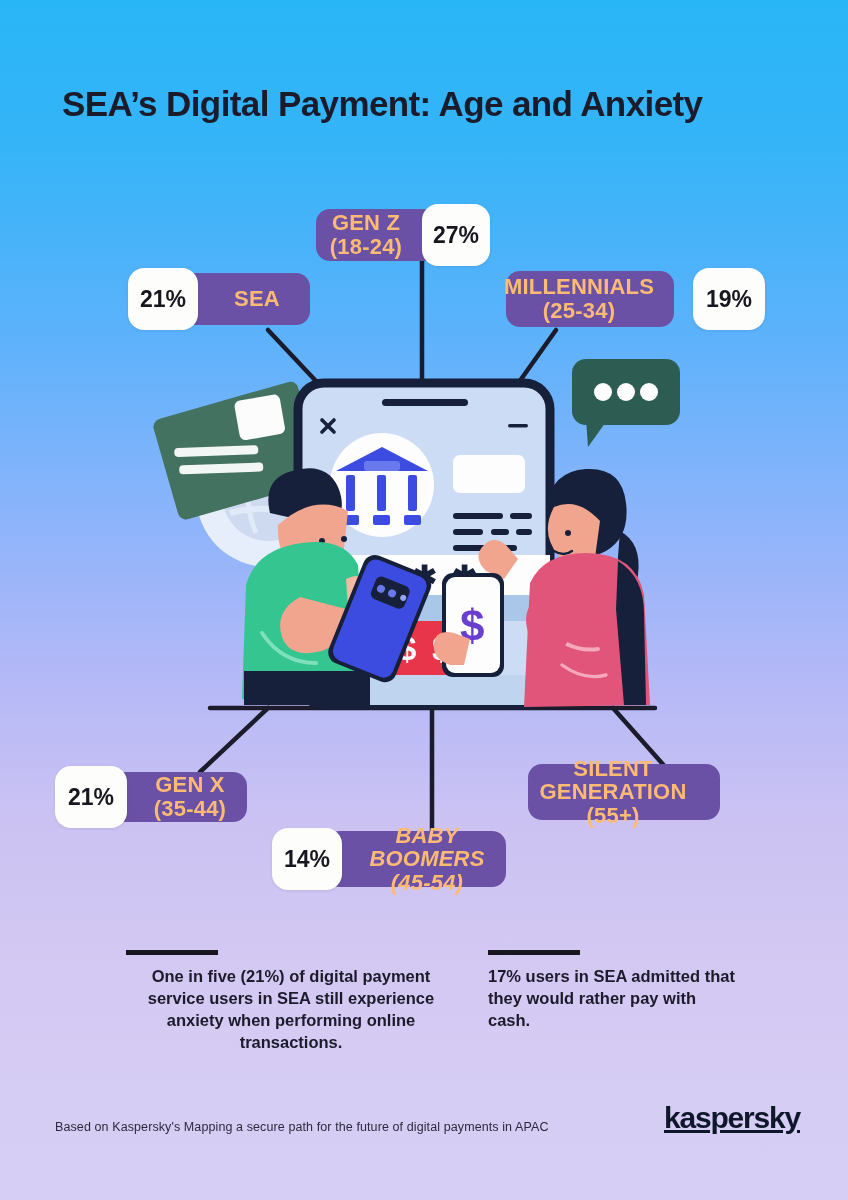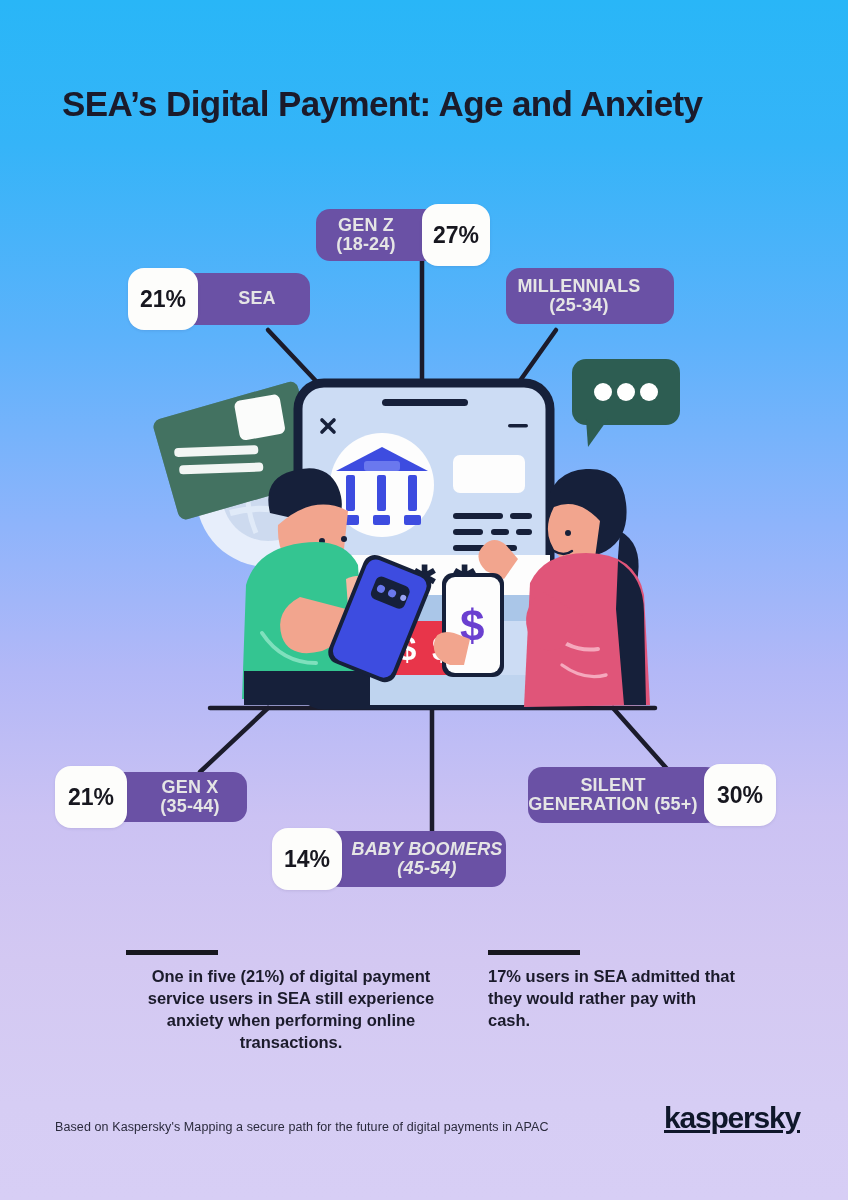--- a/index.html
+++ b/index.html
@@ -31,23 +31,23 @@
     position:absolute; display:flex; align-items:center;
   }
   .badge .pct {
     background:#fdfdfb; border-radius:16px;
     display:flex; align-items:center; justify-content:center;
     font-size:23px; font-weight:bold; color:#17171f;
     box-shadow:0 1px 3px rgba(40,30,80,0.10);
     z-index:2;
   }
   .badge .lab {
-    background:#6a51a5; color:#e5e5e5;
+    background:#6a51a5; color:#fdba74;
     display:flex; align-items:center; justify-content:center;
-    text-align:center; font-size:18px; font-weight:bold;
+    text-align:center; font-size:22px; font-weight:bold;
     line-height:1.07; letter-spacing:0.2px;
   }
   .badge.pct-left .lab  { border-radius:14px; margin-left:-16px; padding-left:22px; }
   .badge.pct-right .lab { border-radius:14px; margin-right:-16px; padding-right:22px; }
   .badge.pct-left .pct  { order:0; }
 
   
   #b-genz      { left:316px; top:204px; }
   #b-genz .lab { width:122px; height:52px; }
   #b-genz .pct { width:68px; height:62px; }
@@ -249,41 +249,41 @@
 
 <div class="badge pct-left" id="b-sea">
   <div class="pct">21%</div>
   <div class="lab">SEA</div>
 </div>
 
 <div class="badge pct-right" id="b-mill">
   <div class="lab">
     <span><span>MILLENNIALS</span><br><span>(25-34)</span></span>
   </div>
+  <div class="pct">19%</div>
 </div>
 
 <div class="badge pct-left" id="b-genx">
   <div class="pct">21%</div>
   <div class="lab">
     <span><span>GEN X</span><br><span>(35-44)</span></span>
   </div>
 </div>
 
 <div class="badge pct-left" id="b-boom">
   <div class="pct">14%</div>
   <div class="lab">
     <span><span>BABY BOOMERS</span><br><span>(45-54)</span></span>
   </div>
 </div>
 
 <div class="badge pct-right" id="b-silent">
   <div class="lab">
     <span><span>SILENT</span><br><span>GENERATION (55+)</span></span>
   </div>
-  <div class="pct">30%</div>
 </div>
 
 <div class="foot" id="foot-1">
   <div class="rule"></div>
   <p>One in five (21%) of digital payment service users in SEA still experience anxiety when performing online transactions.</p>
 </div>
 <div class="foot" id="foot-2">
   <div class="rule"></div>
   <p>17% users in SEA admitted that they would rather pay with cash.</p>
 </div>

